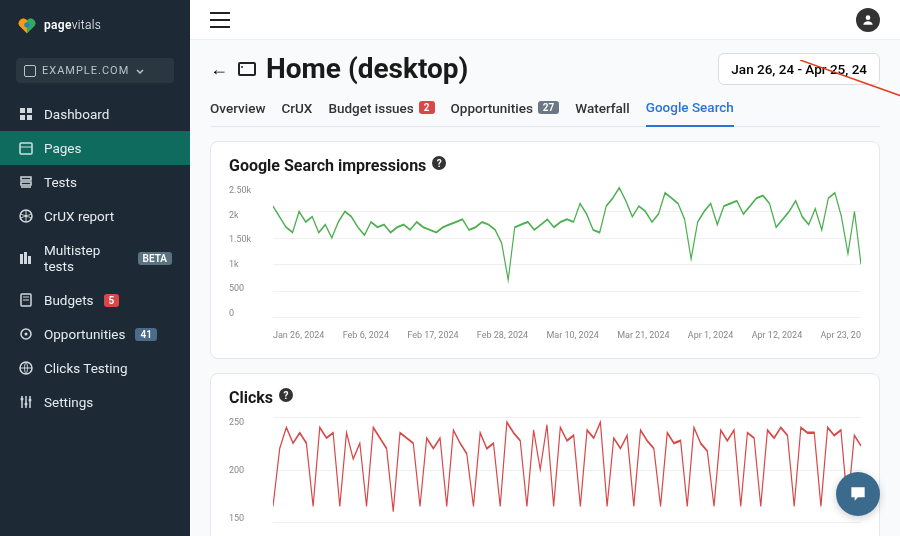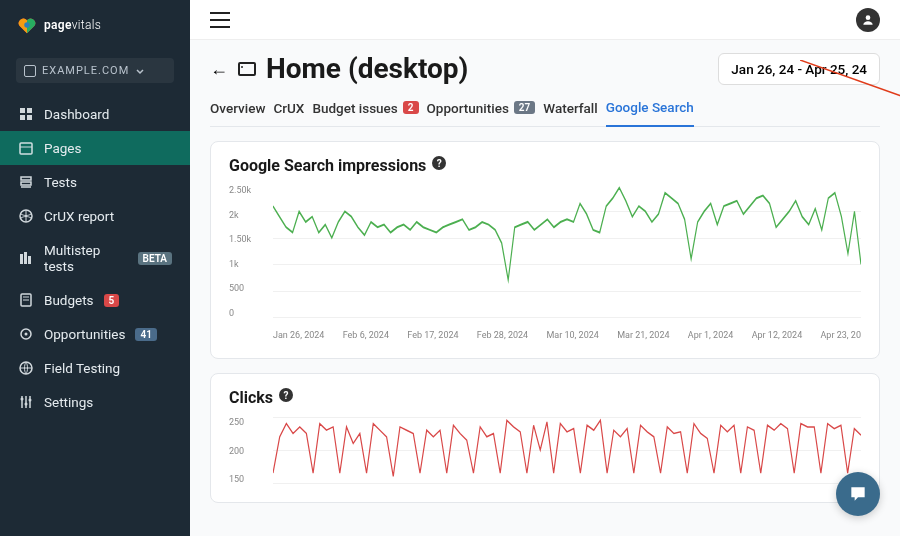--- a/index.html
+++ b/index.html
@@ -25,35 +25,35 @@
 .avatar-circle{width:24px;height:24px;border-radius:50%;background:#333;display:flex;align-items:center;justify-content:center}
 .avatar-circle svg{width:14px;height:14px;fill:#fff}
 .content{padding:12px 20px 20px;background:#f9fafb;height:calc(536px - 40px);overflow-y:auto}
 .header-row{display:flex;align-items:center;justify-content:space-between;margin-bottom:8px}
 .title-group{display:flex;align-items:center;gap:10px}
 .back-arrow{font-size:18px;cursor:pointer;font-weight:600}
 .window-icon{width:18px;height:14px;border:2px solid #222;border-radius:2px;position:relative;display:inline-block}
 .window-icon::before{content:"";position:absolute;top:2px;left:1px;width:2px;height:2px;background:#222;border-radius:50%}
 .page-title{font-size:28px;font-weight:700;color:#1a1a1a}
 .date-range{padding:7px 12px;border:1px solid #ddd;border-radius:6px;font-size:13.5px;font-weight:500;background:#fff;cursor:pointer}
-.tabs{display:flex;gap:8px;border-bottom:1px solid #e4e7eb;margin-bottom:14px}
+.tabs{display:flex;gap:16px;border-bottom:1px solid #e4e7eb;margin-bottom:14px}
 .tab{padding:6px 0 10px;font-size:13.5px;font-weight:500;color:#333;cursor:pointer;display:flex;align-items:center;gap:5px}
 .tab.active{color:#2974d8;border-bottom:2px solid #2974d8;margin-bottom:-1px}
 .tab .badge{font-size:10px}
 .badge-gray{background:#6b7785;color:#fff}
 .card{border:1px solid #e4e7eb;border-radius:8px;background:#fff;padding:14px 18px 18px;margin-bottom:14px}
 .card-title{font-size:16px;font-weight:700;color:#1a1a1a;display:flex;align-items:flex-start;gap:6px;margin-bottom:10px}
 .help-icon{width:14px;height:14px;border-radius:50%;background:#333;color:#fff;font-size:10px;display:inline-flex;align-items:center;justify-content:center;font-weight:700}
 .chart{position:relative;height:155px}
 .chart-y{position:absolute;left:0;top:0;bottom:22px;width:36px;display:flex;flex-direction:column;justify-content:space-between;text-align:left;font-size:9px;color:#888}
 .chart-area{position:absolute;left:44px;right:0;top:0;bottom:22px;border-bottom:1px solid #ddd}
 .grid-line{position:absolute;left:0;right:0;border-top:1px solid #f0f0f0}
 .chart-x{position:absolute;left:44px;right:0;bottom:0;display:flex;justify-content:space-between;font-size:9px;color:#888}
 svg.line{position:absolute;left:0;top:0;width:100%;height:100%}
-.chart2{position:relative;height:67px}
+.chart2{position:relative;height:106px}
 .chart2 .chart-area{bottom:0}
 .chart2 .chart-y{bottom:0}
 .arrow{position:absolute;pointer-events:none}
 .chat-fab{position:absolute;right:20px;bottom:20px;width:44px;height:44px;border-radius:50%;background:#3a6b8c;display:flex;align-items:center;justify-content:center;cursor:pointer;box-shadow:0 2px 8px rgba(0,0,0,.2)}
 .chat-fab svg{width:20px;height:20px;fill:#fff}
 </style>
 </head>
 <body>
 
 <div class="sidebar">
@@ -127,21 +127,21 @@
           <circle cx="8" cy="8" r="1.5"></circle>
         </svg>
         <span>Opportunities</span>
         <span class="badge badge-blue">41</span>
       </li>
       <li class="nav-item">
         <svg class="icon" viewBox="0 0 16 16" fill="currentColor">
           <circle cx="8" cy="8" r="6" fill="none" stroke="currentColor" stroke-width="1.5"></circle>
           <path d="M2 8h12M8 2c2 3 2 9 0 12M8 2c-2 3-2 9 0 12" stroke="currentColor" fill="none"></path>
         </svg>
-        <span>Field Testing</span>
+        <span>Clicks Testing</span>
       </li>
       <li class="nav-item">
         <svg class="icon" viewBox="0 0 16 16" fill="currentColor">
           <line x1="4" y1="2" x2="4" y2="14" stroke="currentColor" stroke-width="1.5"></line>
           <line x1="8" y1="2" x2="8" y2="14" stroke="currentColor" stroke-width="1.5"></line>
           <line x1="12" y1="2" x2="12" y2="14" stroke="currentColor" stroke-width="1.5"></line>
           <circle cx="4" cy="5" r="1.5"></circle>
           <circle cx="8" cy="10" r="1.5"></circle>
           <circle cx="12" cy="6" r="1.5"></circle>
         </svg>

